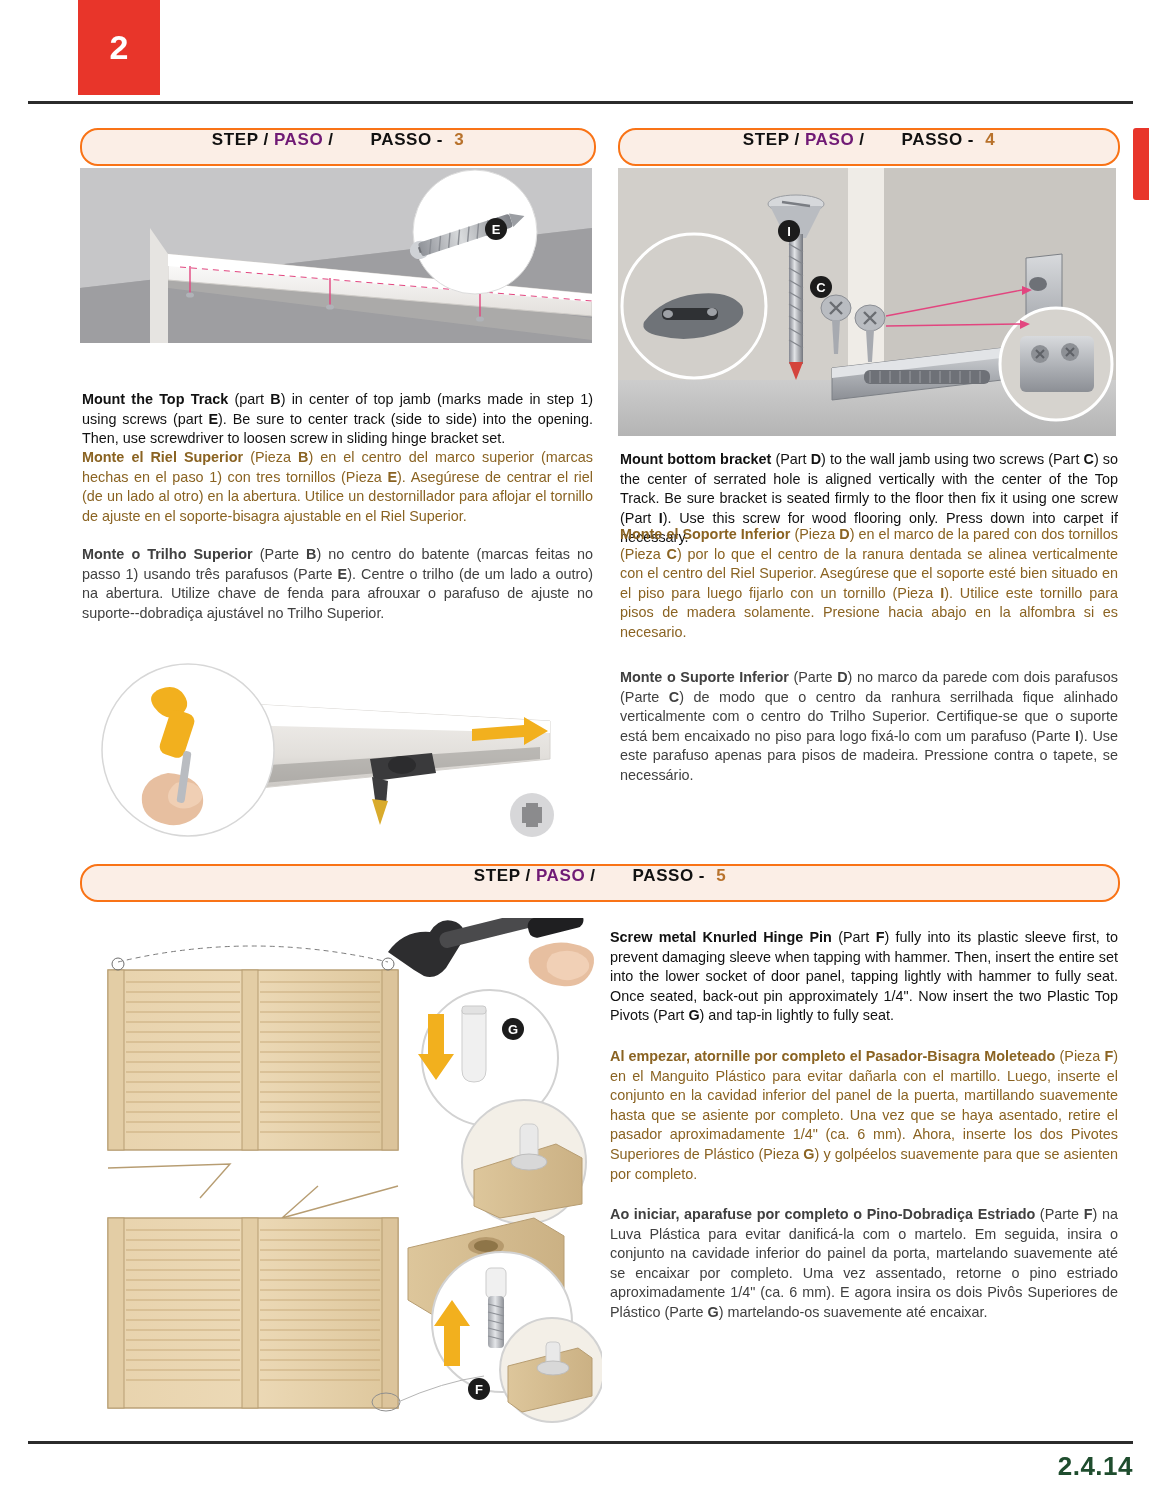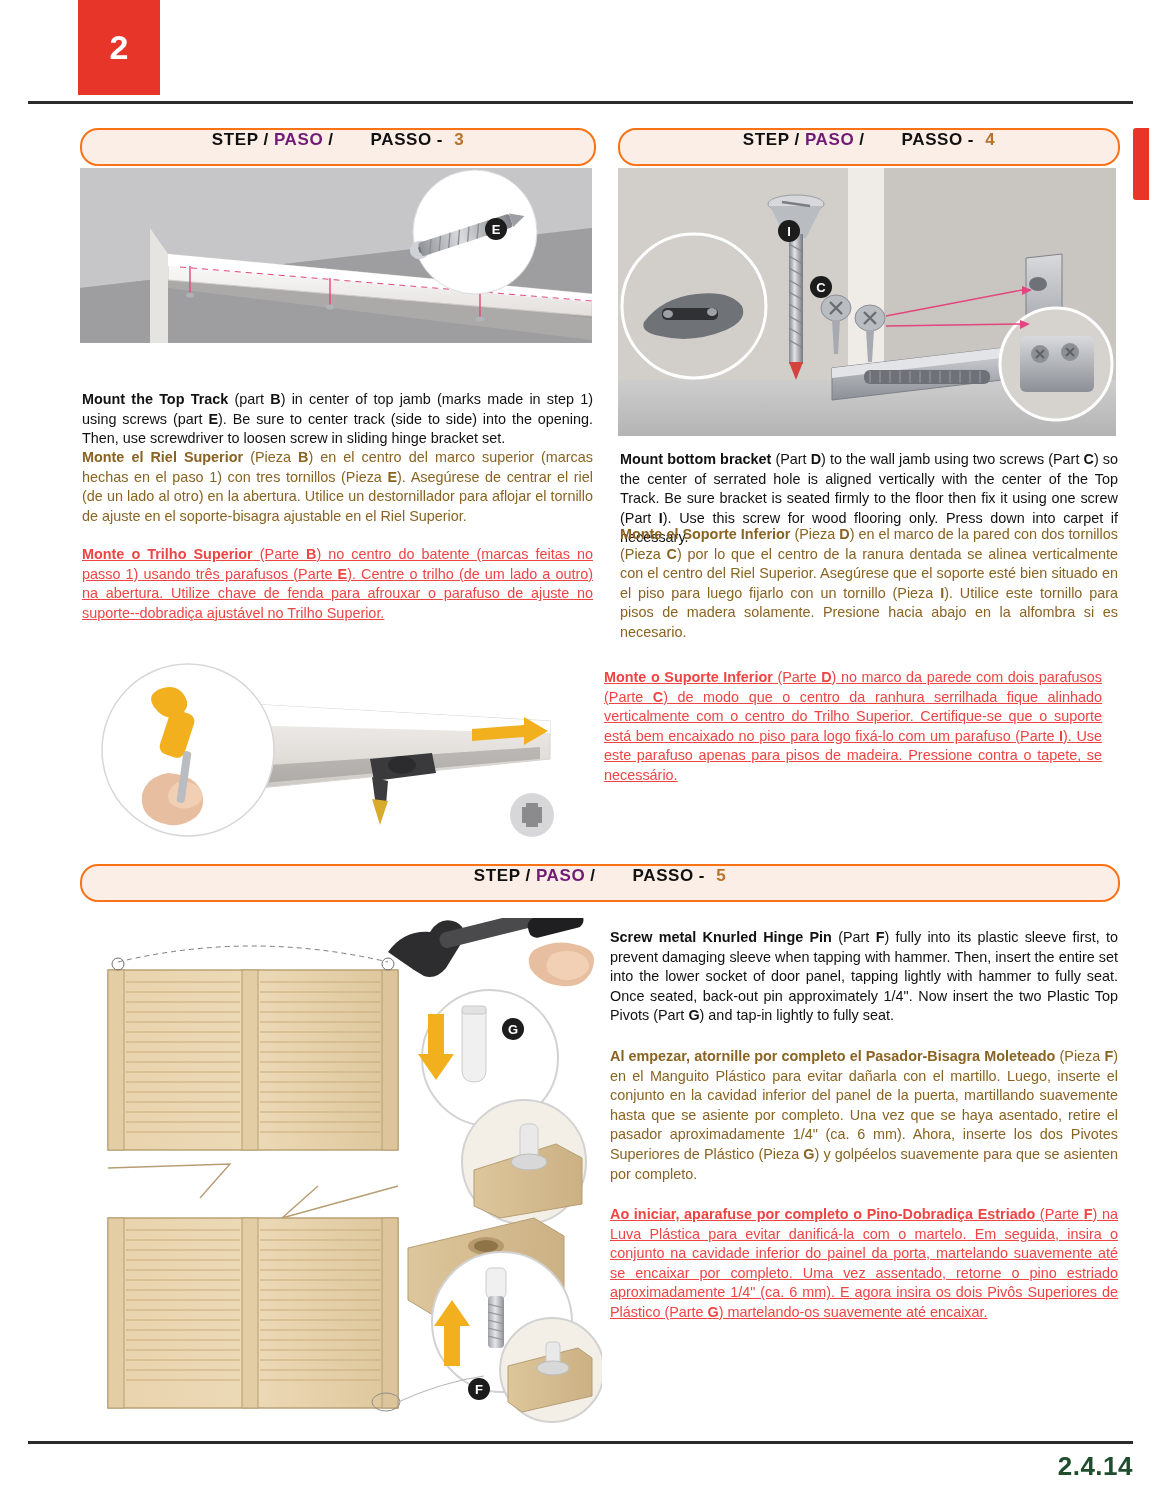--- a/index.html
+++ b/index.html
@@ -90,21 +90,21 @@
   
   .txt {
     position: absolute;
     font-size: 14.4px;
     line-height: 19.6px;
     text-align: justify;
     font-family: "Liberation Sans", sans-serif;
   }
   .txt.en { color: #111111; }
   .txt.es { color: #8a6322; }
-  .txt.pt { color: #ef4444; text-decoration: underline; }
+  .txt.pt { color: #404040; }
   .txt b { font-weight: bold; }
 
   
   .illus {
     position: absolute;
     overflow: hidden;
   }
   .badge {
     position: absolute;
     background: #1c1c1c;
@@ -362,21 +362,21 @@
   <div class="badge" style="left:160px; top:52px;">I</div>
   <div class="badge" style="left:192px; top:108px;">C</div>
 </div>
 
 <div class="txt en" style="left:620px; top:450px; width:498px;">
   <b>Mount bottom bracket</b> (Part <b>D</b>) to the wall jamb using two screws (Part <b>C</b>) so the center of serrated hole is aligned vertically with the center of the Top Track. Be sure bracket is seated firmly to the floor then fix it using one screw (Part <b>I</b>). Use this screw for wood flooring only. Press down into carpet if necessary.
 </div>
 <div class="txt es" style="left:620px; top:525px; width:498px;">
   <b>Monte el Soporte Inferior</b> (Pieza <b>D</b>) en el marco de la pared con dos tornillos (Pieza <b>C</b>) por lo que el centro de la ranura dentada se alinea verticalmente con el centro del Riel Superior. Asegúrese que el soporte esté bien situado en el piso para luego fijarlo con un tornillo (Pieza <b>I</b>). Utilice este tornillo para pisos de madera solamente. Presione hacia abajo en la alfombra si es necesario.
 </div>
-<div class="txt pt" style="left:604px; top:668px; width:498px;">
+<div class="txt pt" style="left:620px; top:668px; width:498px;">
   <b>Monte o Suporte Inferior</b> (Parte <b>D</b>) no marco da parede com dois parafusos (Parte <b>C</b>) de modo que o centro da ranhura serrilhada fique alinhado verticalmente com o centro do Trilho Superior. Certifique-se que o suporte está bem encaixado no piso para logo fixá-lo com um parafuso (Parte <b>I</b>). Use este parafuso apenas para pisos de madeira. Pressione contra o tapete, se necessário.
 </div>
 
 <div class="step-banner" style="left:80px; top:864px; width:1036px;">
   <span class="w1">STEP</span>
   <span class="sep">/</span>
   <span class="w2">PASO</span>
   <span class="sep">/</span>
   <span class="w3">PASSO</span>
   <span class="sep">-</span>

